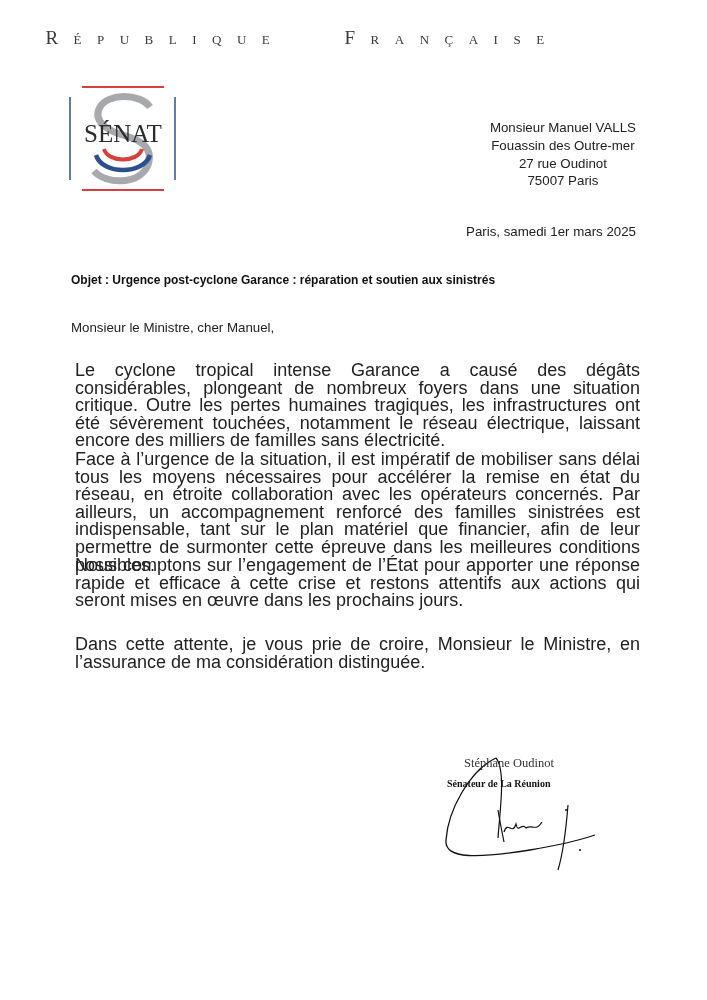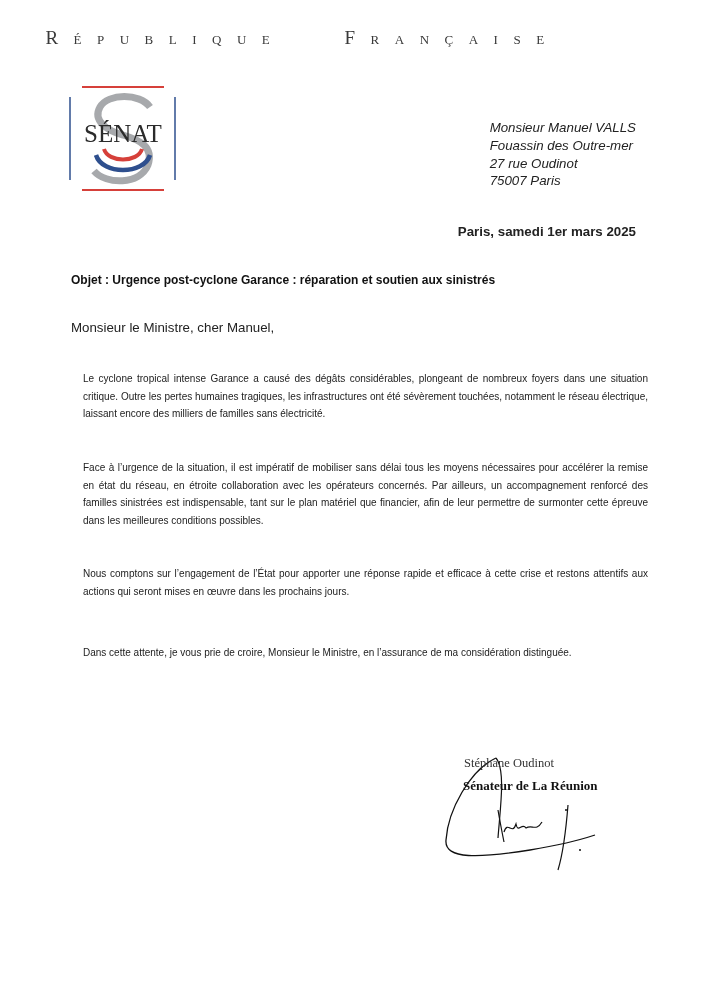--- a/index.html
+++ b/index.html
@@ -1,31 +1,31 @@
 <!DOCTYPE html>
 <html><head>
   <meta charset="utf-8">
   <style>
     html, body { margin: 0; padding: 0; background: #ffffff; }
     body { width: 707px; height: 1000px; position: relative; overflow: hidden; color: #1e1e1e; font-family: "Liberation Sans", sans-serif; }
     .rf { position: absolute; top: 27px; left: 0; width: 597px; text-align: center; font-family: "Liberation Serif", serif; font-size: 17px; letter-spacing: 15.5px; color: #3a3a3a; padding-left: 8px; box-sizing: border-box; }
     .rf .big { font-size: 19px; }
     .rf .small { font-size: 13px; }
     .logo { position: absolute; left: 68px; top: 85px; width: 110px; height: 110px; }
-    .addr { position: absolute; right: 71px; top: 119px; text-align: left; font-size: 13.3px; line-height: 17.8px; color: #222; font-style: italic; }
-    .date { position: absolute; right: 71px; top: 224px; font-size: 13.3px; color: #222; font-weight: bold; }
+    .addr { position: absolute; right: 71px; top: 119px; text-align: center; font-size: 13.3px; line-height: 17.8px; color: #222; }
+    .date { position: absolute; right: 71px; top: 224px; font-size: 13.3px; color: #222; }
     .subject { position: absolute; left: 71px; top: 273px; font-size: 12px; font-weight: bold; color: #111; }
     .salut { position: absolute; left: 71px; top: 320px; font-size: 13.3px; color: #222; }
-    .para { position: absolute; left: 71px; width: 565px; font-size: 10px; line-height: 17.6px; text-align: justify; color: #222; margin: 12px; }
+    .para { position: absolute; left: 71px; width: 565px; font-size: 18px; line-height: 17.6px; text-align: justify; color: #222; margin: 4px; }
     .p1 { top: 358px; }
     .p2 { top: 447px; }
     .p3 { top: 553px; }
     .p4 { top: 632px; }
     .signer-name { position: absolute; left: 464px; top: 756px; font-family: "Liberation Serif", serif; font-size: 12.5px; color: #333; }
-    .signer-title { position: absolute; left: 447px; top: 778px; font-family: "Liberation Serif", serif; font-size: 13px; font-weight: bold; color: #111; margin-left: 16px; }
+    .signer-title { position: absolute; left: 447px; top: 778px; font-family: "Liberation Serif", serif; font-size: 10px; font-weight: bold; color: #111; }
     .signature { position: absolute; left: 440px; top: 750px; width: 170px; height: 130px; }
     .footer { position: absolute; left: 0; top: 927px; width: 707px; text-align: center; font-size: 11.3px; line-height: 15.8px; color: #777; }
   </style>
 </head>
 <body>
 
 <div class="rf">
   <span class="big">R</span><span class="small">ÉPUBLIQUE</span>
   &nbsp;
   <span class="big">F</span><span class="small">RANÇAISE</span>

